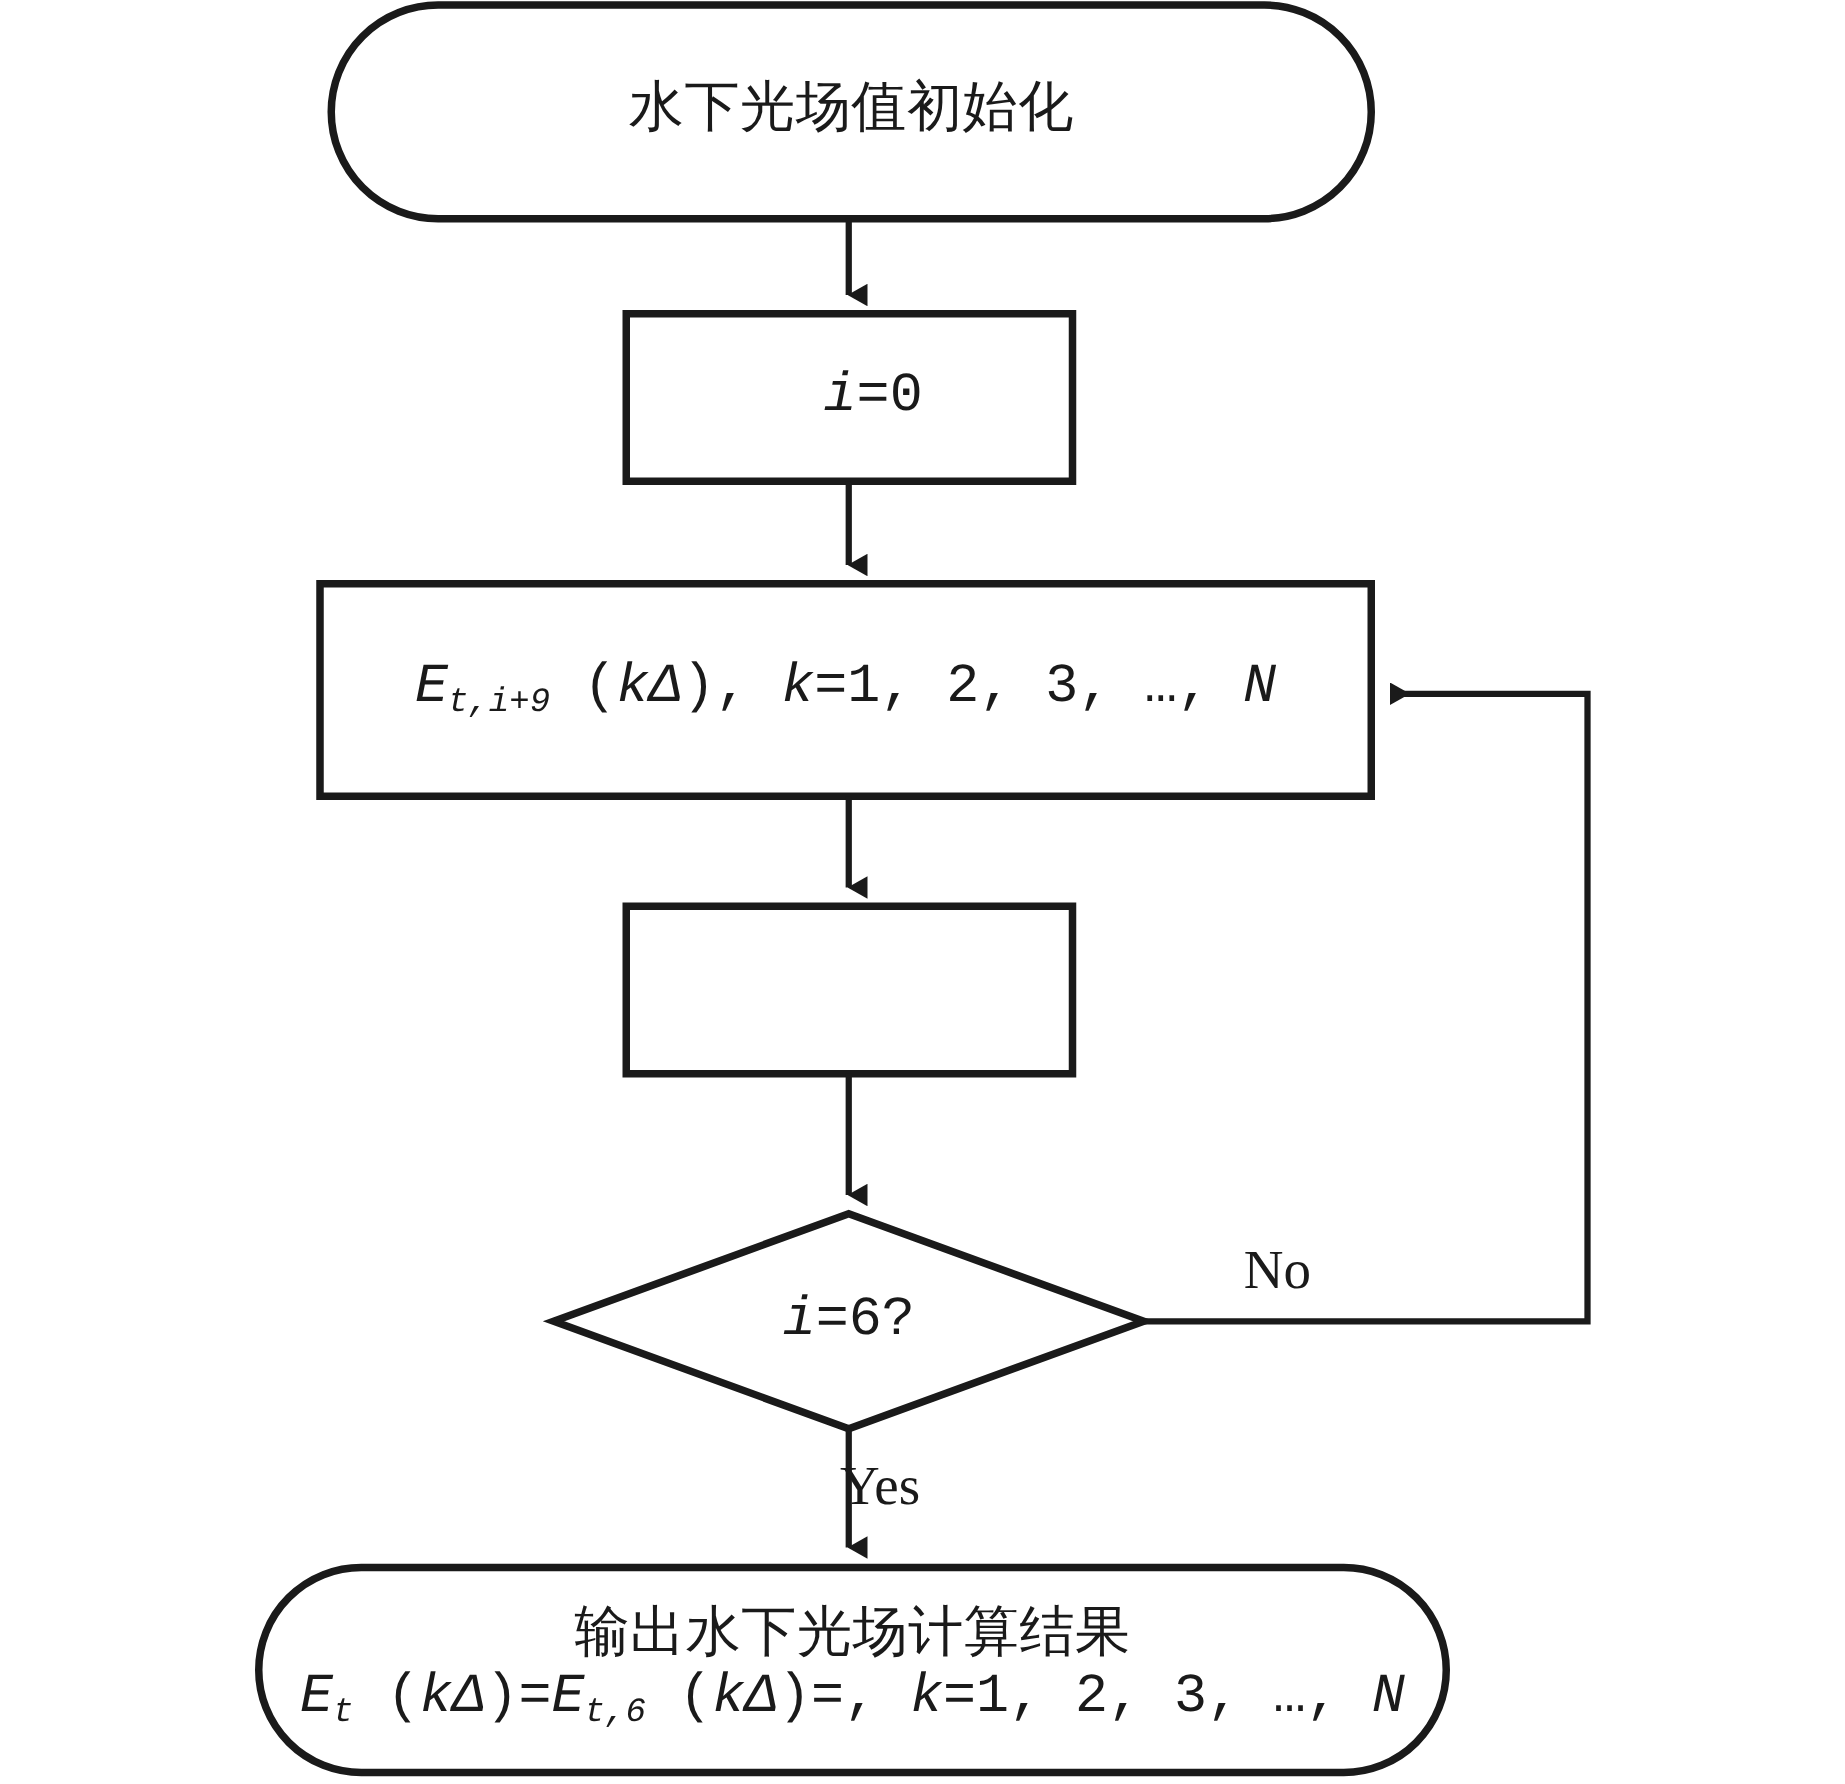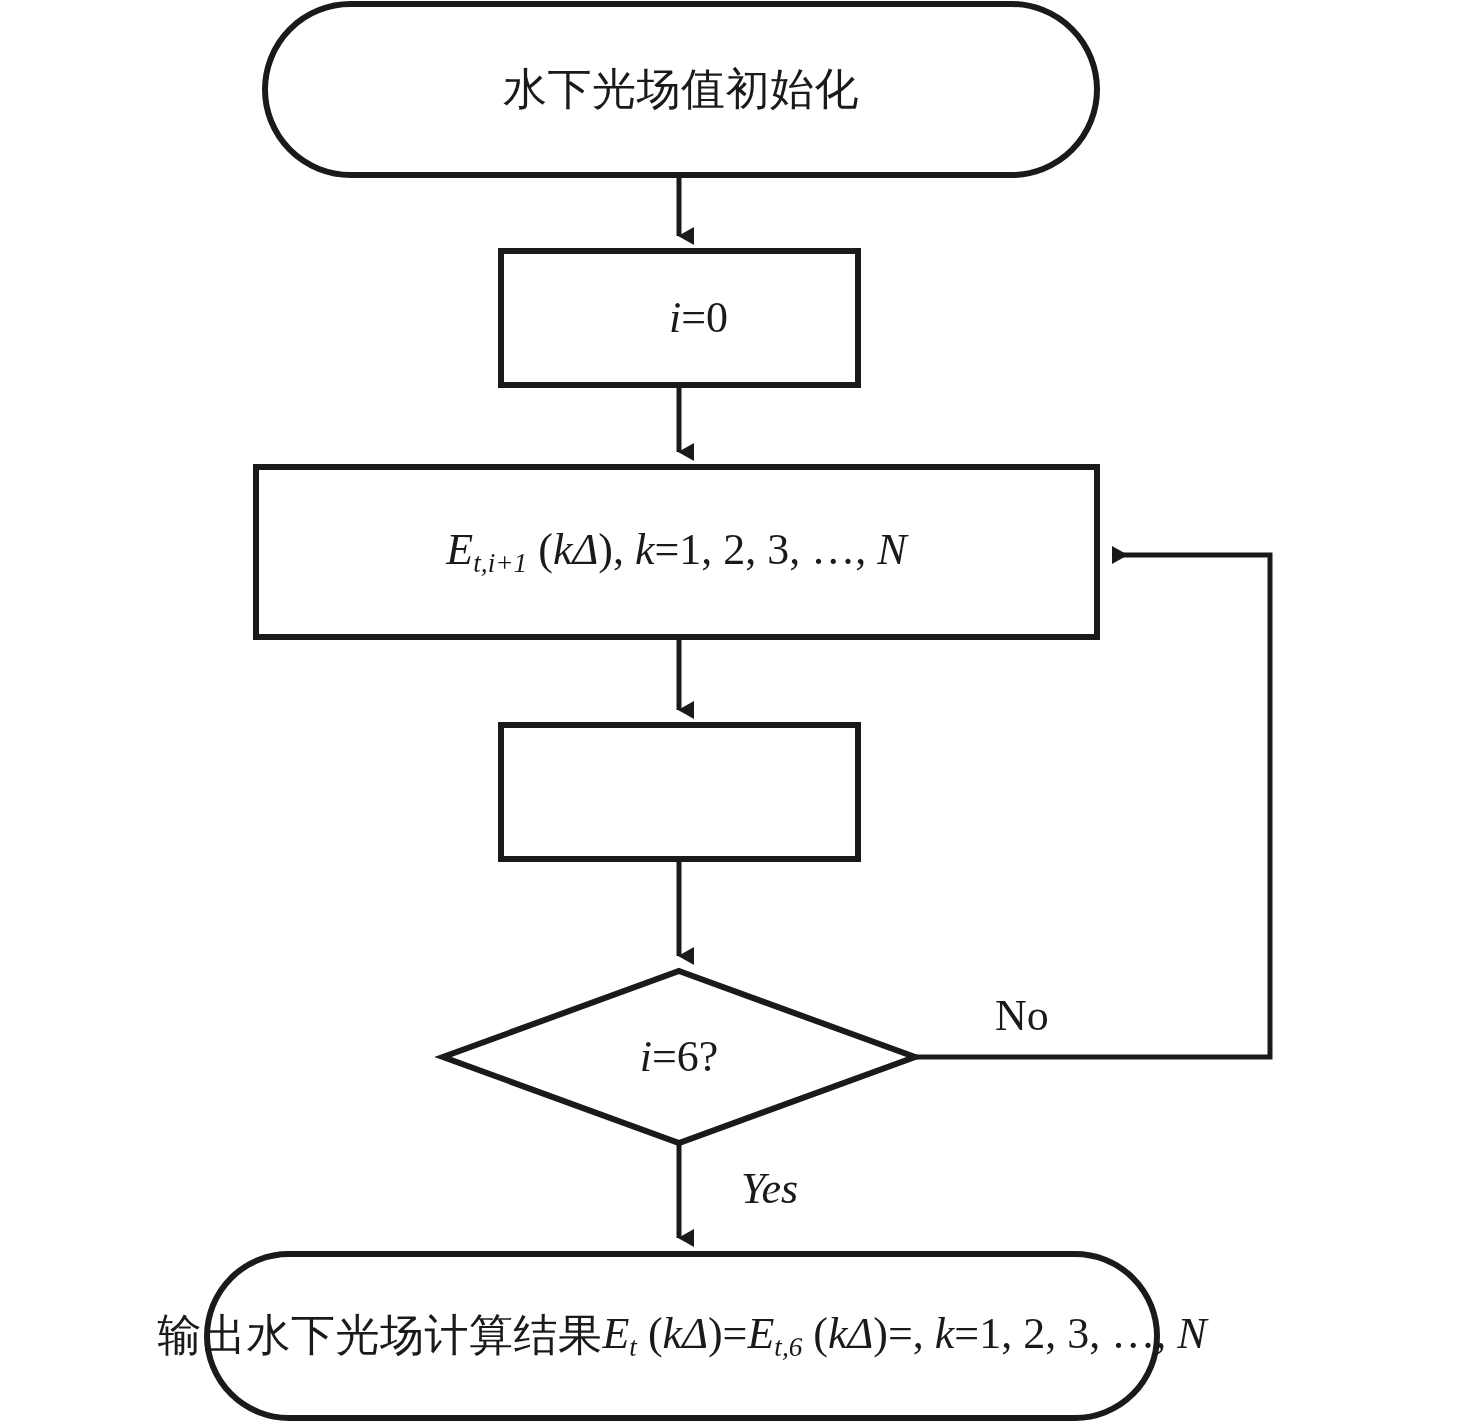--- a/index.html
+++ b/index.html
@@ -23,27 +23,28 @@
     left: 0;
     top: 0;
     width: 1476px;
     height: 1427px;
   }
 
   
   .node-text {
     position: absolute;
     display: flex;
-    flex-direction: row;
+    flex-direction: column;
     align-items: center;
     justify-content: center;
     text-align: left;
     line-height: 1.12;
     white-space: nowrap;
     pointer-events: none;
+    font-family: Liberation Mono, monospace;
   }
   .line-cn {
     font-size: 44px;
     letter-spacing: 0.5px;
   }
   .line-eq {
     font-size: 44px;
     font-style: normal;
   }
   .single-line {
@@ -111,35 +112,35 @@
   </div>
 
   <div class="node-text" style="left:520px; top:251px; width:357px; height:134px;">
     <div class="single-line">
       <span class="ital">i</span><span>=0</span>
     </div>
   </div>
 
   <div class="node-text" style="left:256px; top:467px; width:841px; height:170px;">
     <div class="line-eq">
-      <span class="ital">E</span><span class="sub">t,i+1</span><span> (</span><span class="ital">k</span><span class="ital">Δ</span><span>), </span><span class="ital">k</span><span>=1, 2, 3, …, </span><span class="ital">N</span>
+      <span class="ital">E</span><span class="sub">t,i+9</span><span> (</span><span class="ital">k</span><span class="ital">Δ</span><span>), </span><span class="ital">k</span><span>=1, 2, 3, …, </span><span class="ital">N</span>
     </div>
   </div>
 
 
   <div class="node-text" style="left:443px; top:971px; width:472px; height:172px;">
     <div class="single-line">
       <span class="ital">i</span><span>=6?</span>
     </div>
   </div>
 
   <div class="node-text" style="left:207px; top:1254px; width:950px; height:164px;">
     <div class="line-cn">输出水下光场计算结果</div>
     <div class="line-eq">
       <span class="ital">E</span><span class="sub">t</span><span> (</span><span class="ital">k</span><span class="ital">Δ</span><span>)=</span><span class="ital">E</span><span class="sub">t,6</span><span> (</span><span class="ital">k</span><span class="ital">Δ</span><span>)=, </span><span class="ital">k</span><span>=1, 2, 3, …, </span><span class="ital">N</span>
     </div>
   </div>
 
   <div class="edge-label" style="left:995px; top:990px;">No</div>
 
-  <div class="edge-label" style="left:741px; top:1163px;font-style:italic;">Yes</div>
+  <div class="edge-label" style="left:672px; top:1163px;">Yes</div>
 
 </div>
 
 </body></html>

